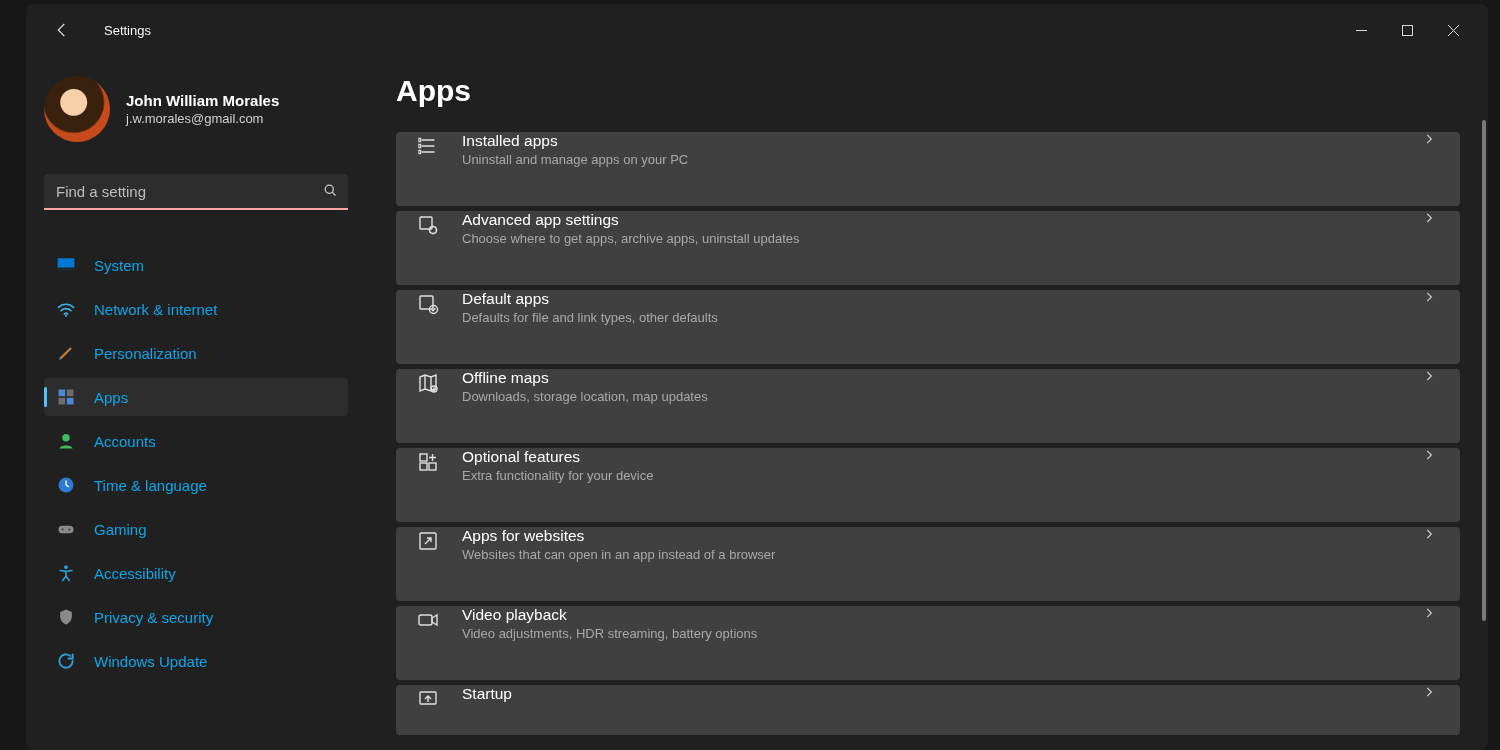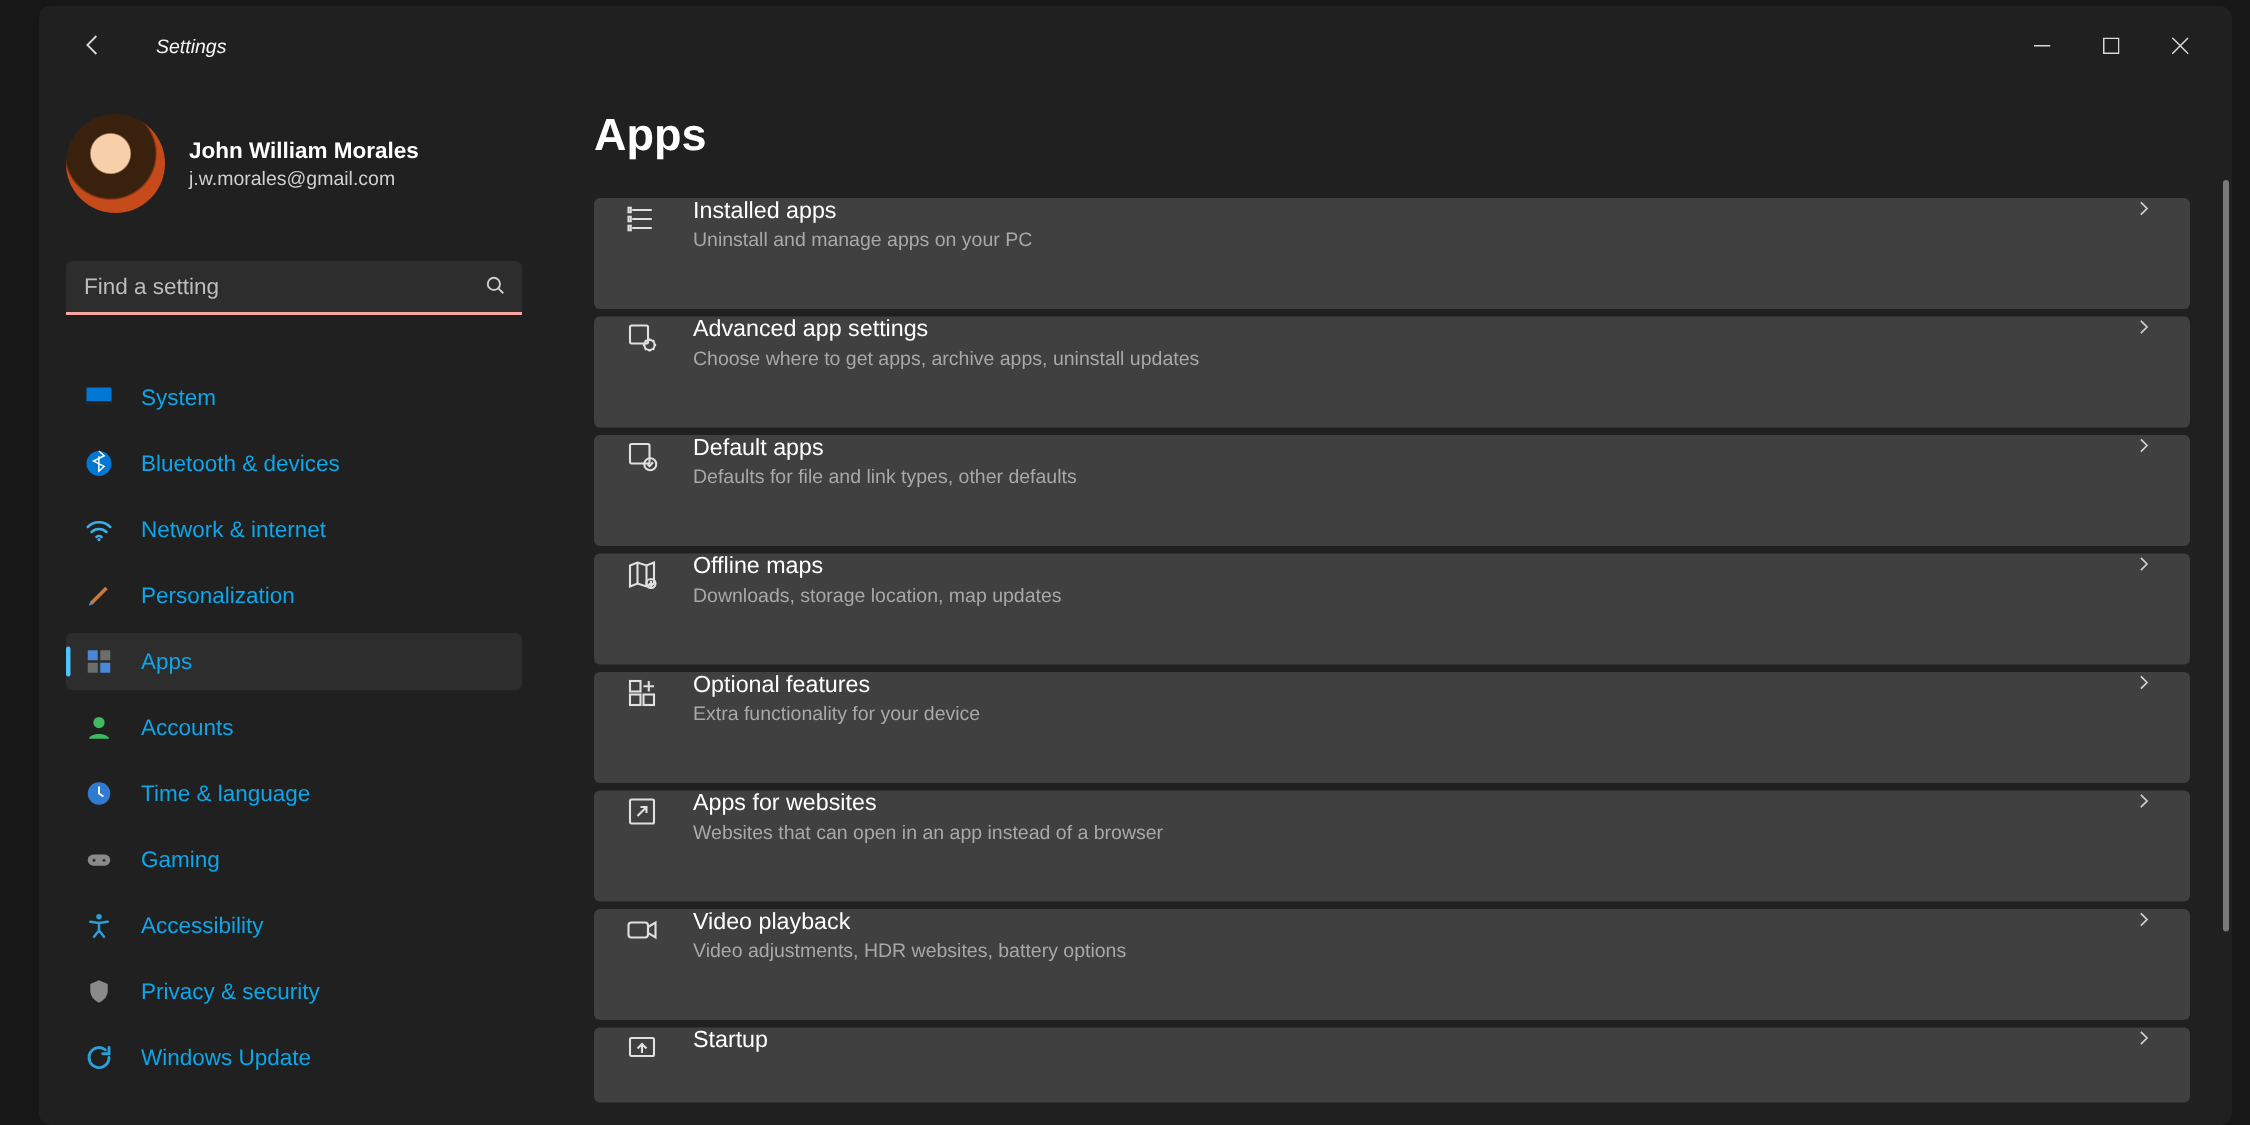--- a/index.html
+++ b/index.html
@@ -26,21 +26,21 @@
   .back-btn {
     width: 36px; height: 36px;
     display: flex; align-items: center; justify-content: center;
     border-radius: 4px;
     cursor: pointer;
     color: #d8d8d8;
     font-size: 18px;
     margin-left: 6px;
   }
   .titlebar-label {
-    font-size: 13px; margin-left: 24px; color: #f5f5f5; font-style: italic;
+    font-size: 13px; margin-left: 24px; color: #f5f5f5;
   }
   .titlebar-spacer { flex: 1; }
   .win-btn {
     width: 46px; height: 30px;
     display: flex; align-items: center; justify-content: center;
     cursor: pointer;
     color: #d8d8d8;
   }
   .win-btn svg { width: 11px; height: 11px; stroke: currentColor; fill: none; }
 
@@ -205,29 +205,20 @@
               <svg viewBox="0 0 24 24">
                 <rect x="2" y="4" width="20" height="13" rx="1" fill="#0078d4"></rect>
                 <rect x="2" y="15" width="20" height="2" fill="#1e1e1e"></rect>
               </svg>
             </span>
           <span>System</span>
         </div>
         <div class="nav-item">
           <span class="nav-icon">
               <svg viewBox="0 0 24 24">
-                <circle cx="12" cy="12" r="10" fill="#0078d4"></circle>
-                <path d="M12 5v14l5-4.5-10-5 10-5-5-4.5" fill="none" stroke="#fff" stroke-width="1.4" transform="translate(0 2) scale(0.85) translate(2 0)"></path>
-              </svg>
-            </span>
-          <span>Bluetooth &amp; devices</span>
-        </div>
-        <div class="nav-item">
-          <span class="nav-icon">
-              <svg viewBox="0 0 24 24">
                 <path d="M3 10c5-5 13-5 18 0M6 14c3.3-3.3 8.7-3.3 12 0M10 18c1.1-1.1 2.9-1.1 4 0" stroke="#3ab0e8" fill="none" stroke-width="2" stroke-linecap="round"></path>
                 <circle cx="12" cy="20" r="1.3" fill="#3ab0e8"></circle>
               </svg>
             </span>
           <span>Network &amp; internet</span>
         </div>
         <div class="nav-item">
           <span class="nav-icon">
               <svg viewBox="0 0 24 24">
                 <path d="M4 20l3-1 12-12-2-2L5 17z" fill="#c77b3a"></path>
@@ -414,21 +405,21 @@
 
         <div class="card">
           <div class="card-icon">
               <svg viewBox="0 0 24 24">
                 <rect x="3" y="7" width="13" height="10" rx="2"></rect>
                 <path d="M16 10l5-3v10l-5-3z"></path>
               </svg>
             </div>
           <div class="card-body">
             <div class="card-title">Video playback</div>
-            <div class="card-sub">Video adjustments, HDR websites, battery options</div>
+            <div class="card-sub">Video adjustments, HDR streaming, battery options</div>
           </div>
           <div class="chevron"><svg viewBox="0 0 24 24">
                 <path d="M9 5l7 7-7 7"></path>
               </svg></div>
         </div>
 
         <div class="card">
           <div class="card-icon">
               <svg viewBox="0 0 24 24">
                 <rect x="4" y="5" width="16" height="12" rx="1"></rect>

